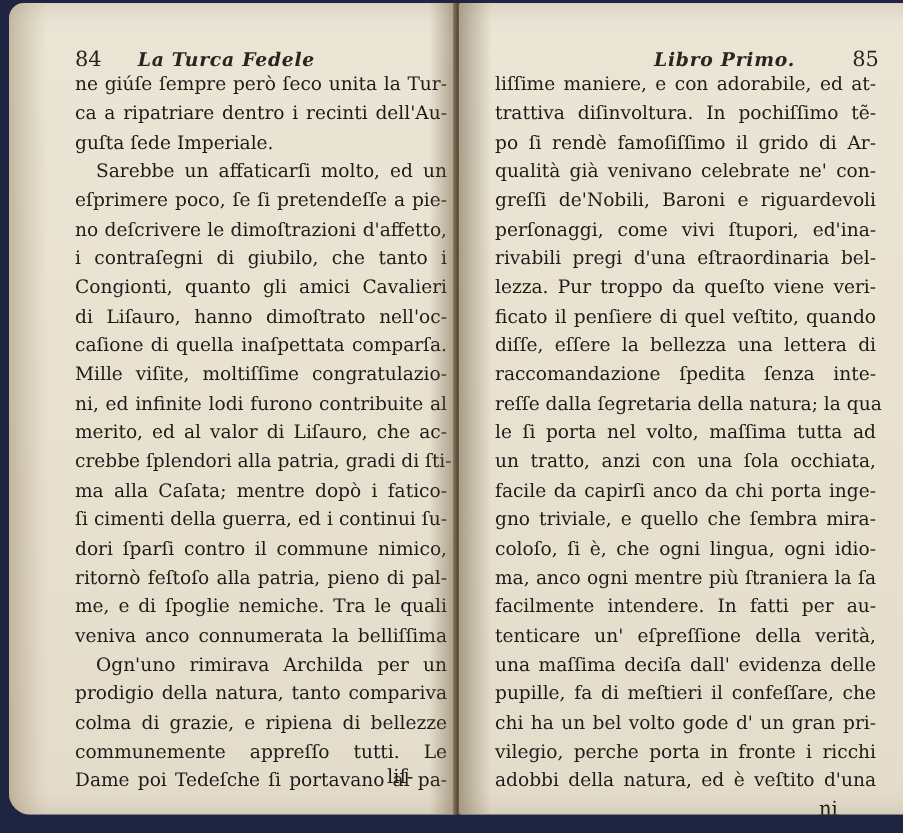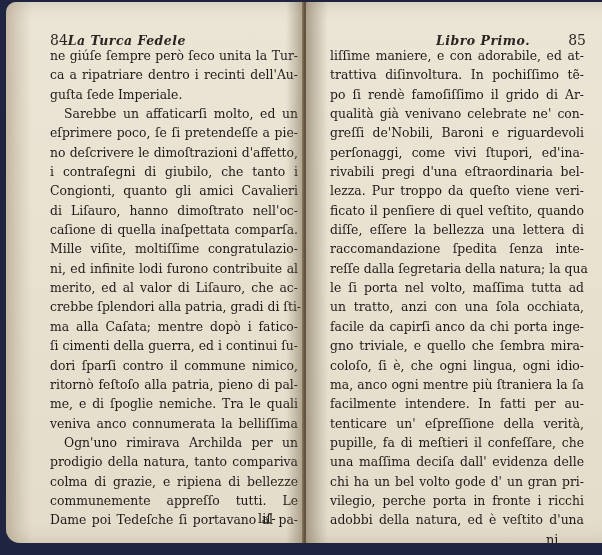--- a/index.html
+++ b/index.html
@@ -43,21 +43,21 @@
     position:absolute; left:296px; top:0; width:6px; height:541px;
     background:linear-gradient(90deg,#8c7a5c,#5a4c38,#8c7a5c);
   }
   .header {
     position:absolute; top:30px; font-size:12.5px; color:#2a2420;
     display:flex; align-items:baseline;
   }
   .left .header { left:44px; width:248px; }
   .right .header { left:130px; width:150px; justify-content:space-between; }
   .pnum { font-size:14px; }
-  .left .pnum { }
+  .left .pnum { margin-right:24px; }
   .running { font-style:italic; font-weight:bold; letter-spacing:0.5px; }
   .text {
     position:absolute; font-size:12.4px; line-height:19.35px; color:#1e1a17;
     text-align:justify;
   }
   .left .text { left:44px; top:44px; width:248px; }
   .right .text { left:24px; top:44px; width:254px; }
   .line { display:block; white-space:nowrap; text-align-last:justify; text-align:justify; }
   .line.last { text-align-last:left; }
   .line.indent { padding-left:14px; }
@@ -129,22 +129,22 @@
           <span class="line">raccomandazione ſpedita ſenza inte-</span>
           <span class="line">reſſe dalla ſegretaria della natura; la qua</span>
           <span class="line">le ſi porta nel volto, maſſima tutta ad</span>
           <span class="line">un tratto, anzi con una ſola occhiata,</span>
           <span class="line">facile da capirſi anco da chi porta inge-</span>
           <span class="line">gno triviale, e quello che ſembra mira-</span>
           <span class="line">coloſo, ſi è, che ogni lingua, ogni idio-</span>
           <span class="line">ma, anco ogni mentre più ſtraniera la ſa</span>
           <span class="line">facilmente intendere. In fatti per au-</span>
           <span class="line">tenticare un' eſpreſſione della verità,</span>
+          <span class="line">una maſſima deciſa dall' evidenza delle</span>
           <span class="line">pupille, fa di meſtieri il confeſſare, che</span>
-          <span class="line">una maſſima deciſa dall' evidenza delle</span>
           <span class="line">chi ha un bel volto gode d' un gran pri-</span>
           <span class="line">vilegio, perche porta in fronte i ricchi</span>
           <span class="line">adobbi della natura, ed è veſtito d'una</span>
         </div>
       <div class="catch">ni</div>
     </div>
 
   </div>
 </div>
 

